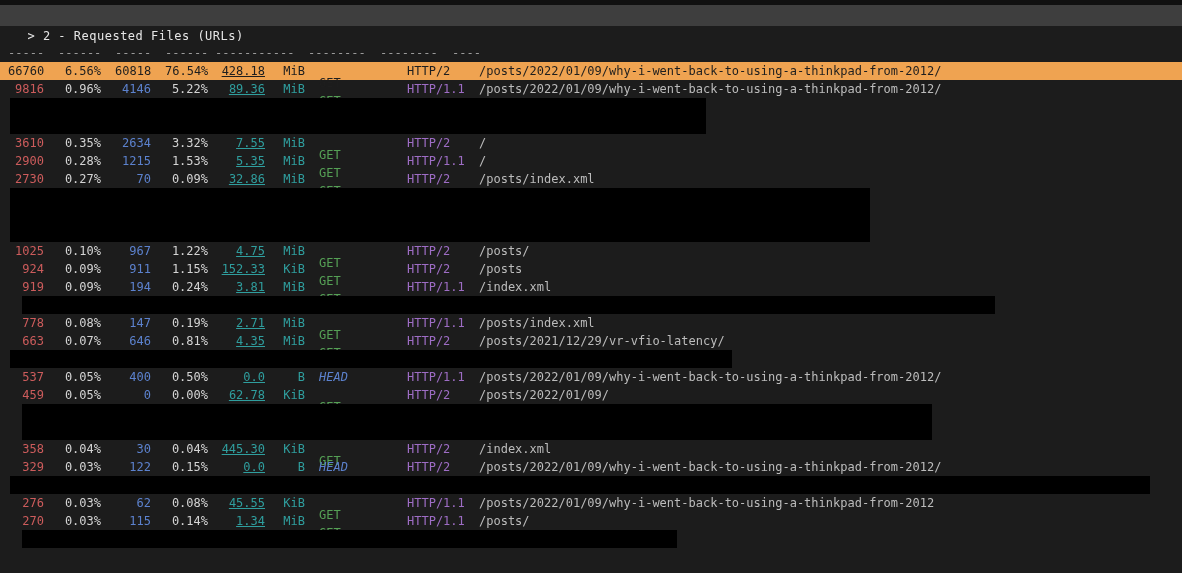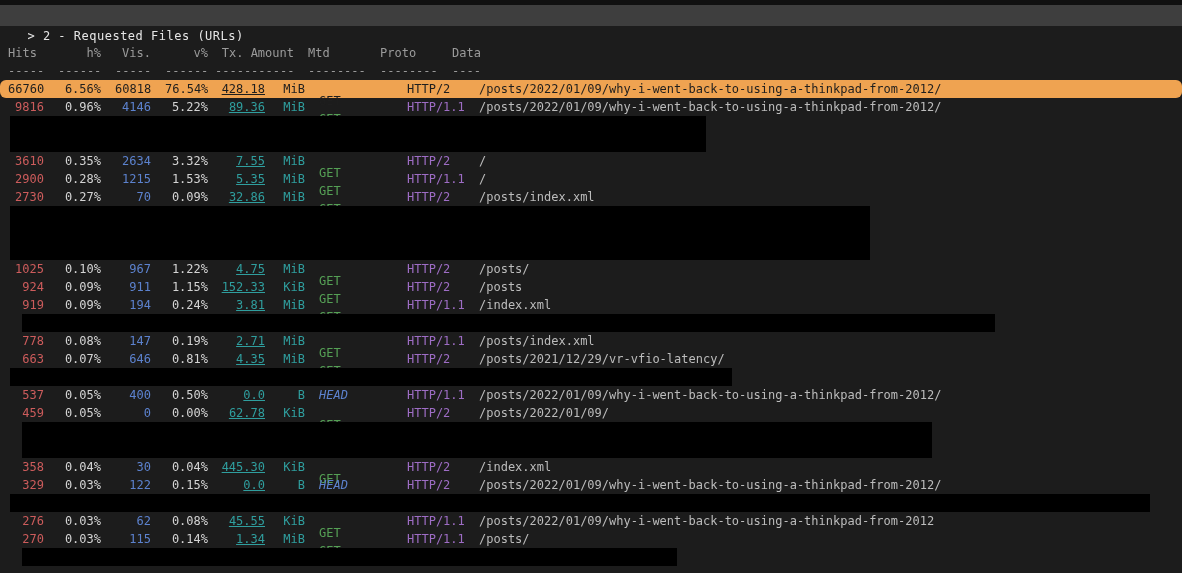--- a/index.html
+++ b/index.html
@@ -46,47 +46,37 @@
 
   .hits  { color: var(--hits); }
   .pct   { color: var(--percent); }
   .vis   { color: var(--visitors); }
   .tx    { color: var(--tx); }
   .mtd-get  { color: var(--method_get); margin-top: 12px; }
   .mtd-head { color: var(--method_head); font-style: italic; }
   .proto { color: var(--proto); margin-left: 16px; }
   .path  { color: var(--path); }
 
-  .data-row.selected { background: var(--selected_bg); border-radius: 6px; }
+  .data-row.selected { background: var(--selected_bg); }
   .data-row.selected .cell { color: var(--selected_text); }
 
   .redacted { padding-left:0; }
   .blackout { background: var(--redaction); height:100%; }
 </style>
 </head>
 <body>
 
 <div class="topstrip"></div>
 
 <div class="titlebar">
   <span>&gt; 2 - Requested Files (URLs)</span>
 </div>
 
 <div class="table">
 
-  <div class="row header-row">
-    <span class="cell c-hits l">Hits</span>
-    <span class="cell c-hpct r">h%</span>
-    <span class="cell c-vis r">Vis.</span>
-    <span class="cell c-vpct r">v%</span>
-    <span class="cell c-txfull r">Tx. Amount</span>
-    <span class="cell c-mtd l">Mtd</span>
-    <span class="cell c-proto l">Proto</span>
-    <span class="cell c-path l">Data</span>
-  </div>
 
   <div class="row sep-row">
     <span class="cell c-hits l">-----</span>
     <span class="cell c-hpct r">------</span>
     <span class="cell c-vis r">-----</span>
     <span class="cell c-vpct r">------</span>
     <span class="cell c-txfull r">-----------</span>
     <span class="cell c-mtd l">--------</span>
     <span class="cell c-proto l">--------</span>
     <span class="cell c-path l">----</span>

